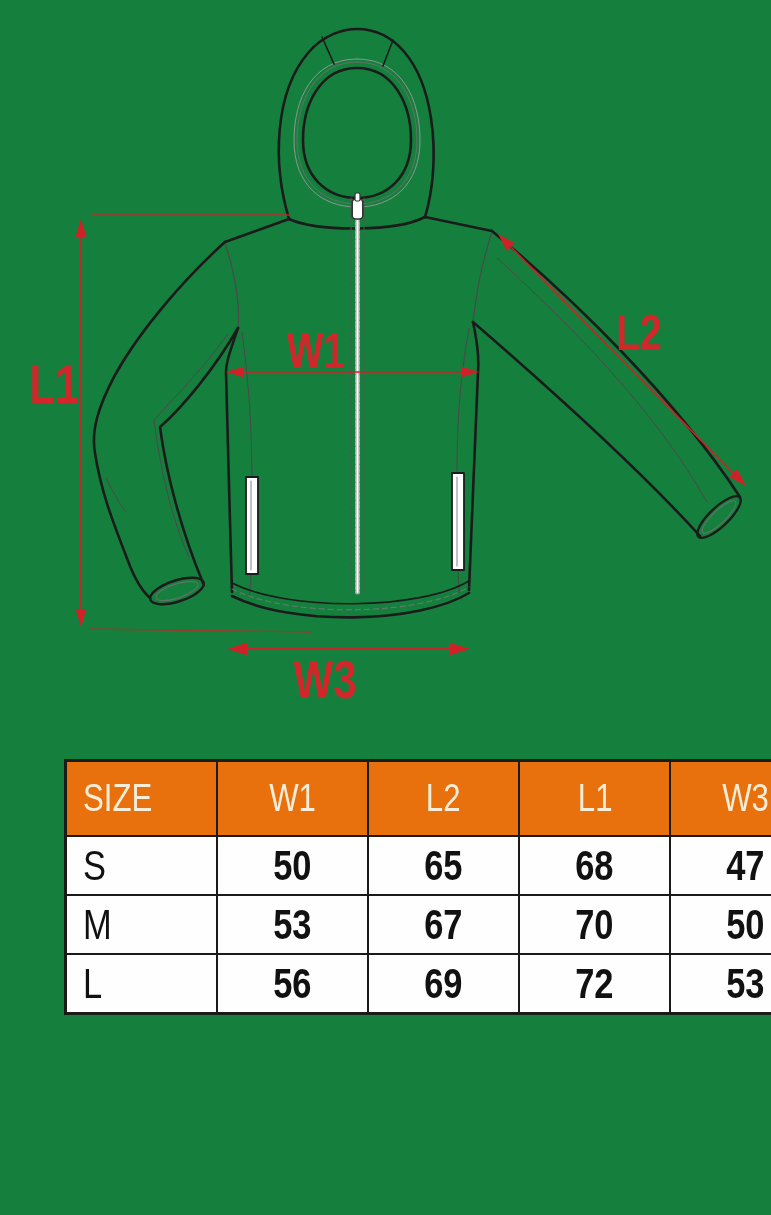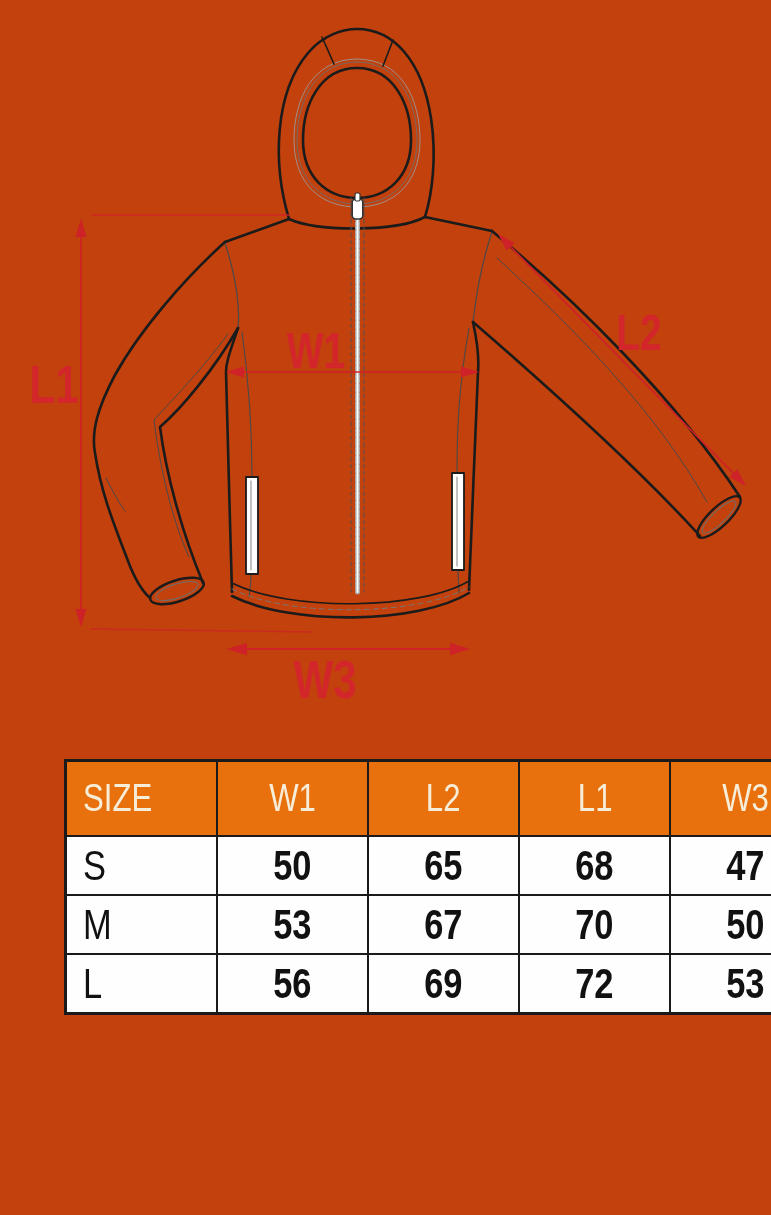--- a/index.html
+++ b/index.html
@@ -1,16 +1,16 @@
 <!DOCTYPE html>
 <html><head>
 <meta charset="utf-8">
 <style>
   html,body{margin:0;padding:0;background:#ffffff;font-family:"Liberation Sans",sans-serif;}
-  .stage{position:relative;width:771px;height:1215px;background:#c2410c;overflow:hidden;}
+  .stage{position:relative;width:771px;height:1215px;background:#15803d;overflow:hidden;}
   .diagram-svg{position:absolute;left:0;top:0;}
 
   
   .size-table{
     position:absolute;left:64px;top:759px;width:759px;
     border-collapse:collapse;table-layout:fixed;
     border:3px solid #1a1a1a;
   }
   .size-table th,.size-table td{
     border:2.4px solid #1a1a1a;

